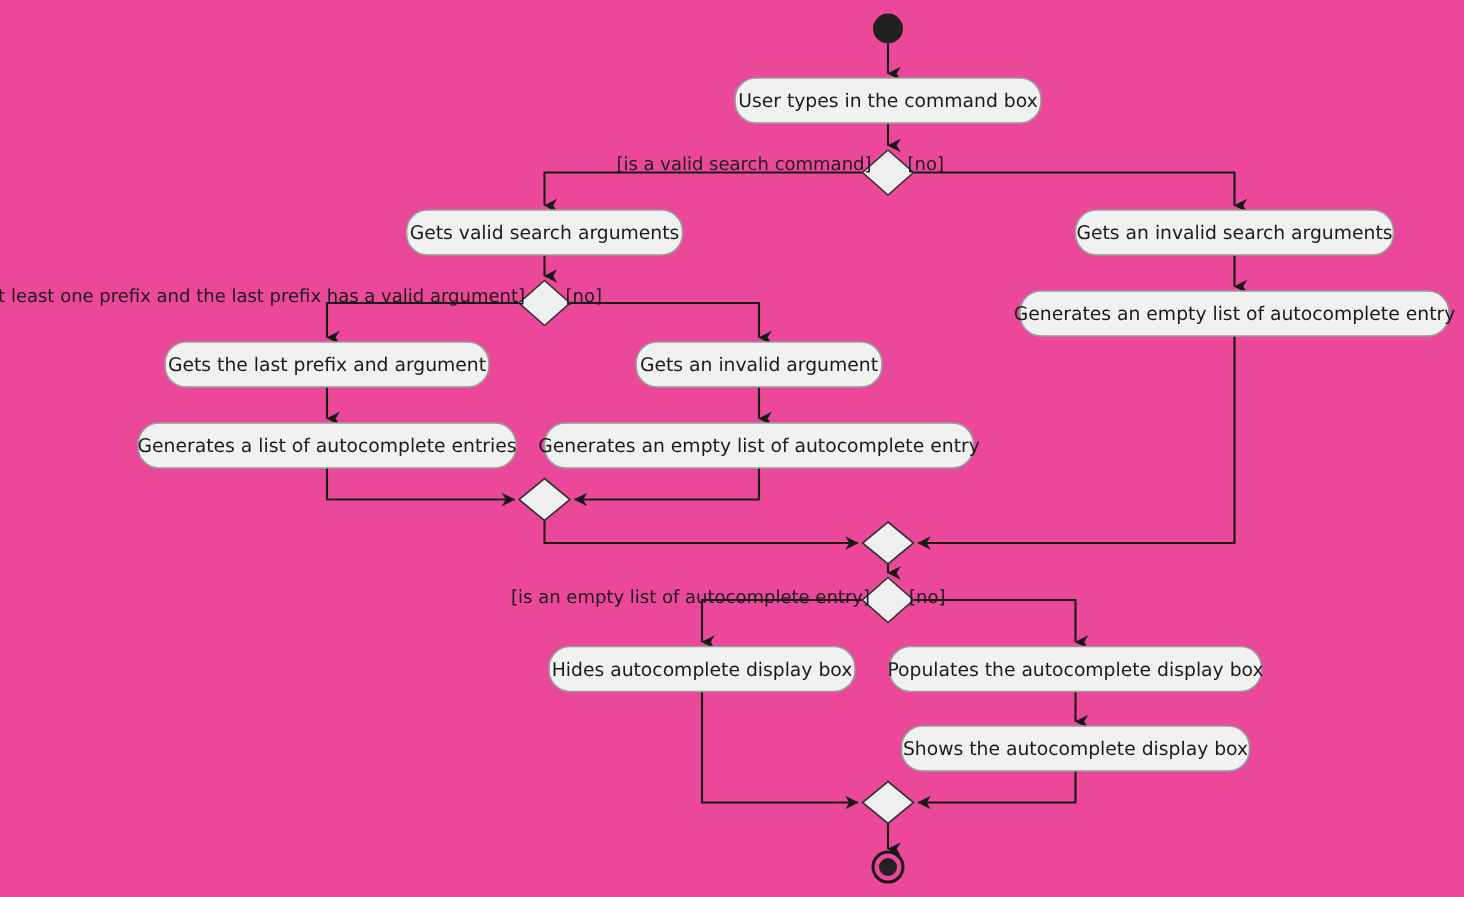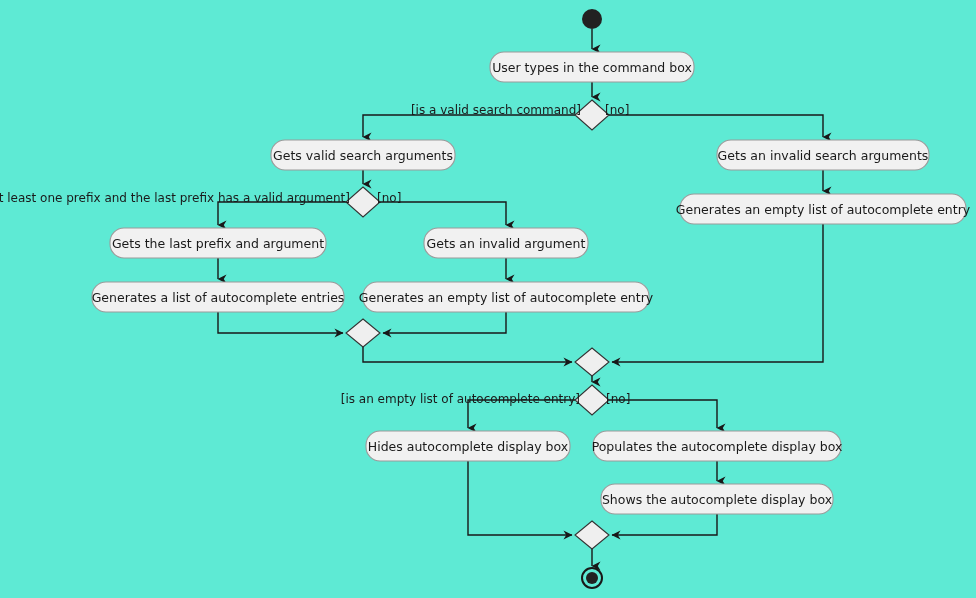--- a/index.html
+++ b/index.html
@@ -7,21 +7,21 @@
     padding: 0;
     background: #ffffff;
   }
   body {
     font-family: "DejaVu Sans", "Liberation Sans", sans-serif;
   }
   #diagram-canvas {
     position: relative;
     width: 976px;
     height: 598px;
-    background: #5eead4;
+    background: #ec4899;
     overflow: hidden;
   }
   #diagram-svg {
     position: absolute;
     left: 0;
     top: 0;
     width: 976px;
     height: 598px;
   }
   .node-label {

